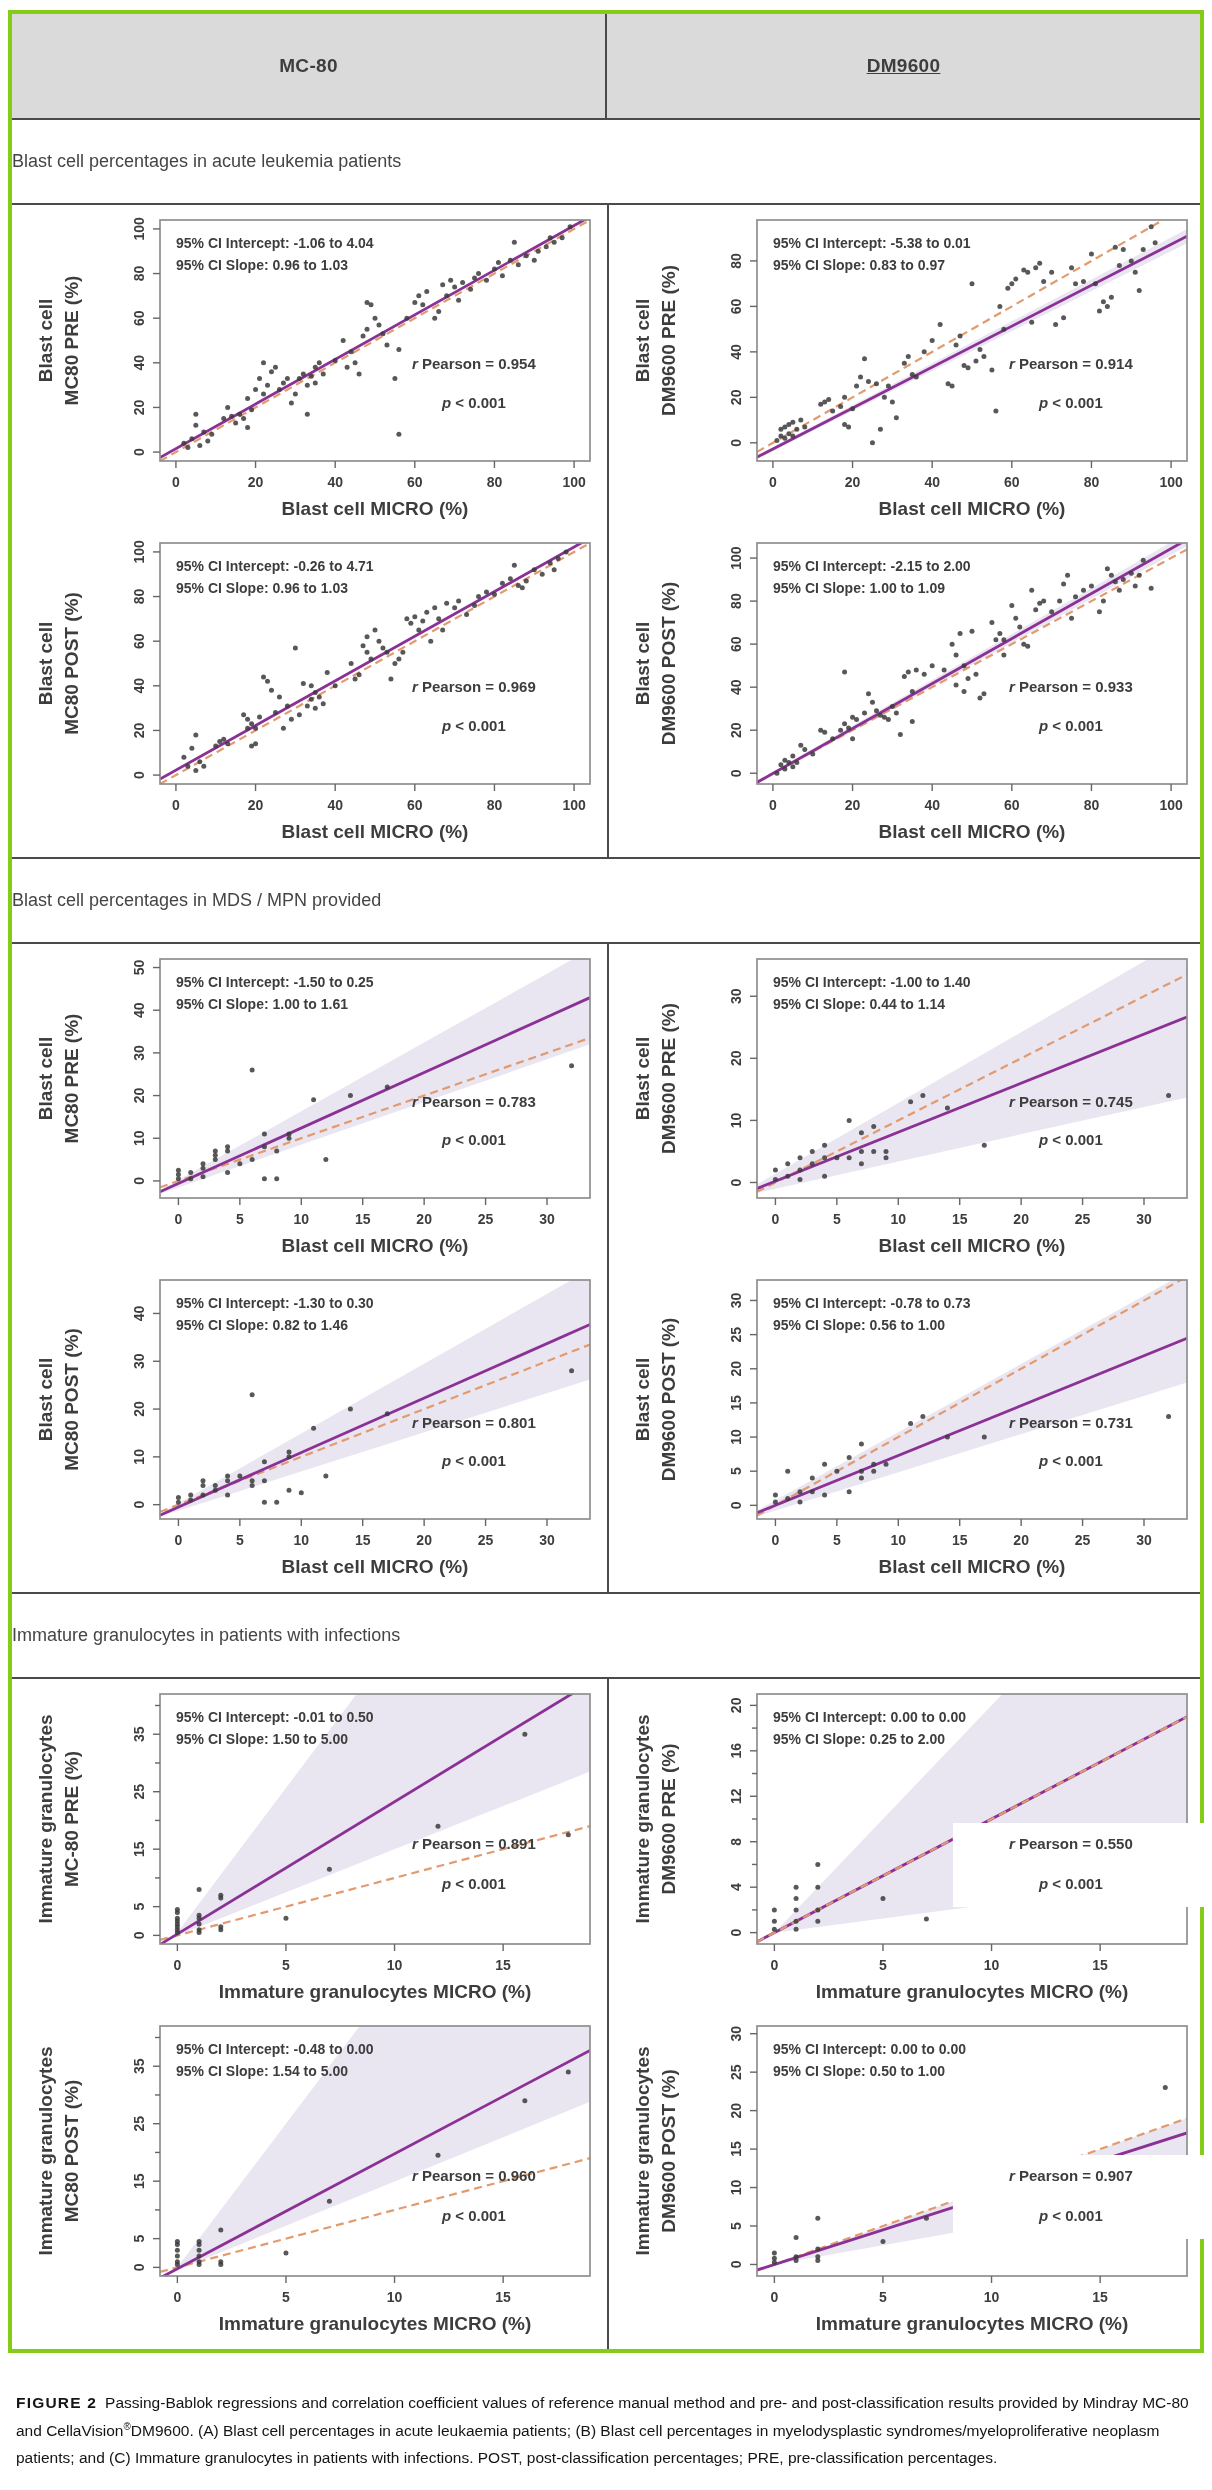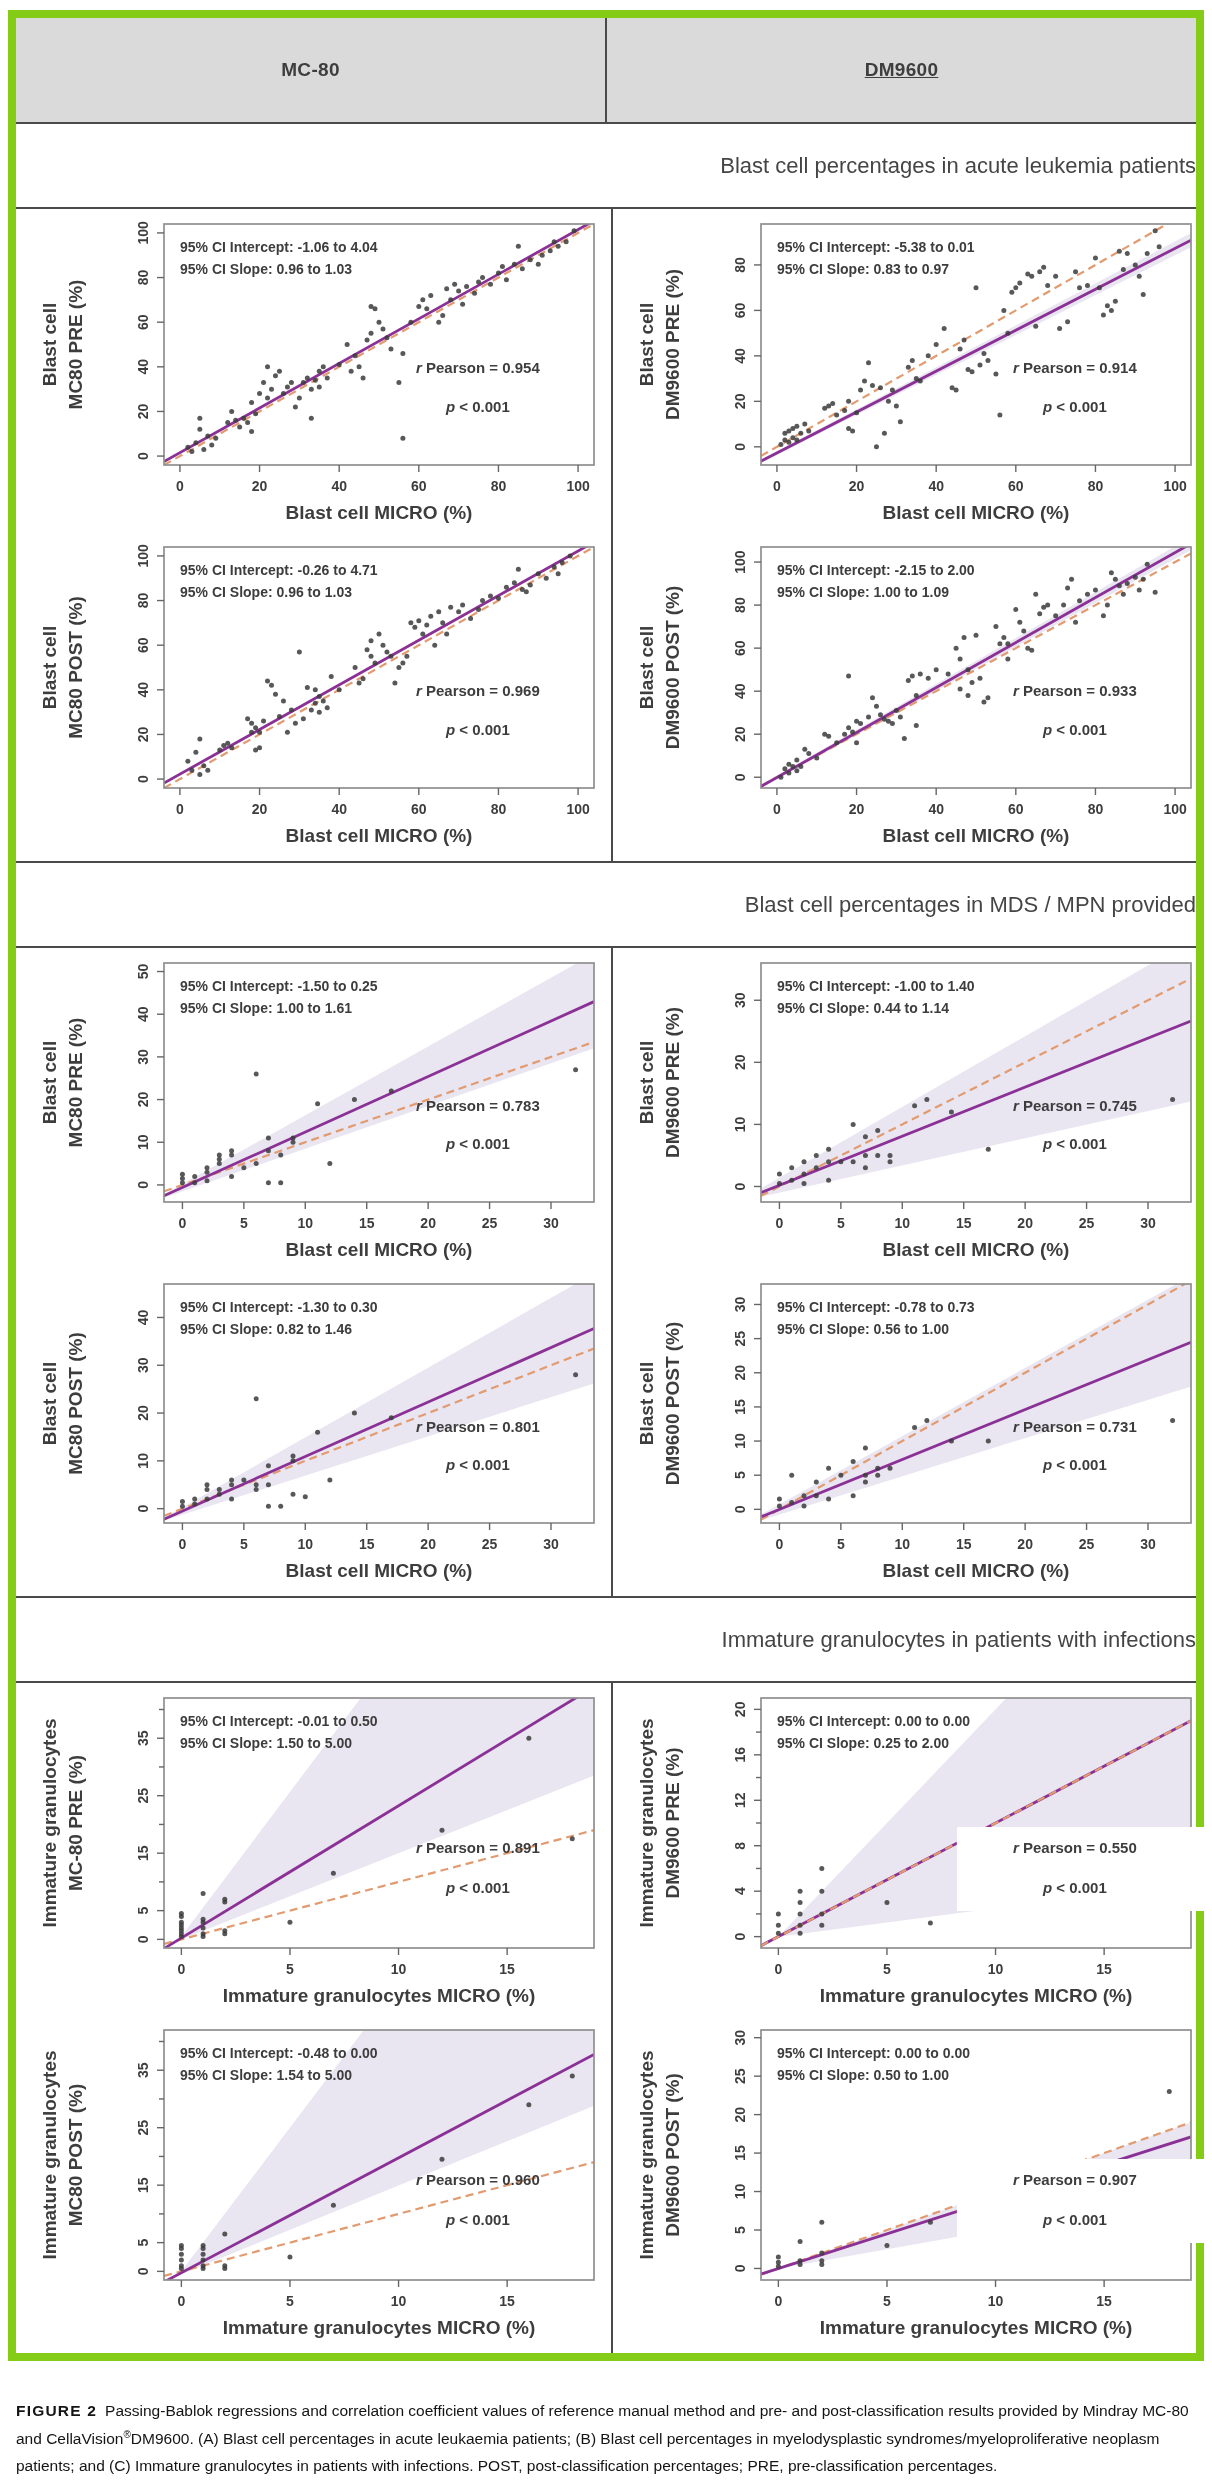--- a/index.html
+++ b/index.html
@@ -1,23 +1,23 @@
 <!DOCTYPE html>
 <html><head>
 <meta charset="utf-8">
 <style>
   html,body{margin:0;padding:0;background:#ffffff;}
   body{width:1212px;font-family:"Liberation Sans",sans-serif;-webkit-font-smoothing:antialiased;}
-  .figure-table{margin:10px 8px 0 8px;border:8px solid #84cc16;background:#fff;}
+  .figure-table{margin:10px 8px 0 8px;border:4px solid #84cc16;background:#fff;}
   .hdr-row{display:flex;height:104px;background:#dadada;}
   .hdr-cell{flex:1 1 0;display:flex;align-items:center;justify-content:center;
     font-size:19px;font-weight:600;color:#3e3e3e;letter-spacing:.3px;}
   .hdr-cell + .hdr-cell{border-left:2px solid #4a4a4a;text-decoration:underline;}
-  .sec-title{height:83px;display:flex;align-items:center;justify-content:flex-end;
-    border-top:2px solid #4a4a4a;font-size:22px;color:#454545;background:#fff;}
+  .sec-title{height:83px;display:flex;align-items:center;justify-content:flex-start;
+    border-top:2px solid #4a4a4a;font-size:18px;color:#454545;background:#fff;}
   .plots-row{display:flex;border-top:2px solid #4a4a4a;}
   .pcol{flex:1 1 0;display:flex;flex-direction:column;justify-content:space-evenly;align-items:center;padding:3px 0;}
   .pcol + .pcol{border-left:2px solid #4a4a4a;}
   figure{margin:0;}
   svg{display:block;}
   .caption{margin:36px 16px 0 16px;font-size:15.5px;line-height:1.78;color:#141414;}
   .caption .cap-label{font-weight:bold;letter-spacing:1.2px;margin-right:8px;}
   .caption sup{font-size:10px;}
 </style>
 </head>

